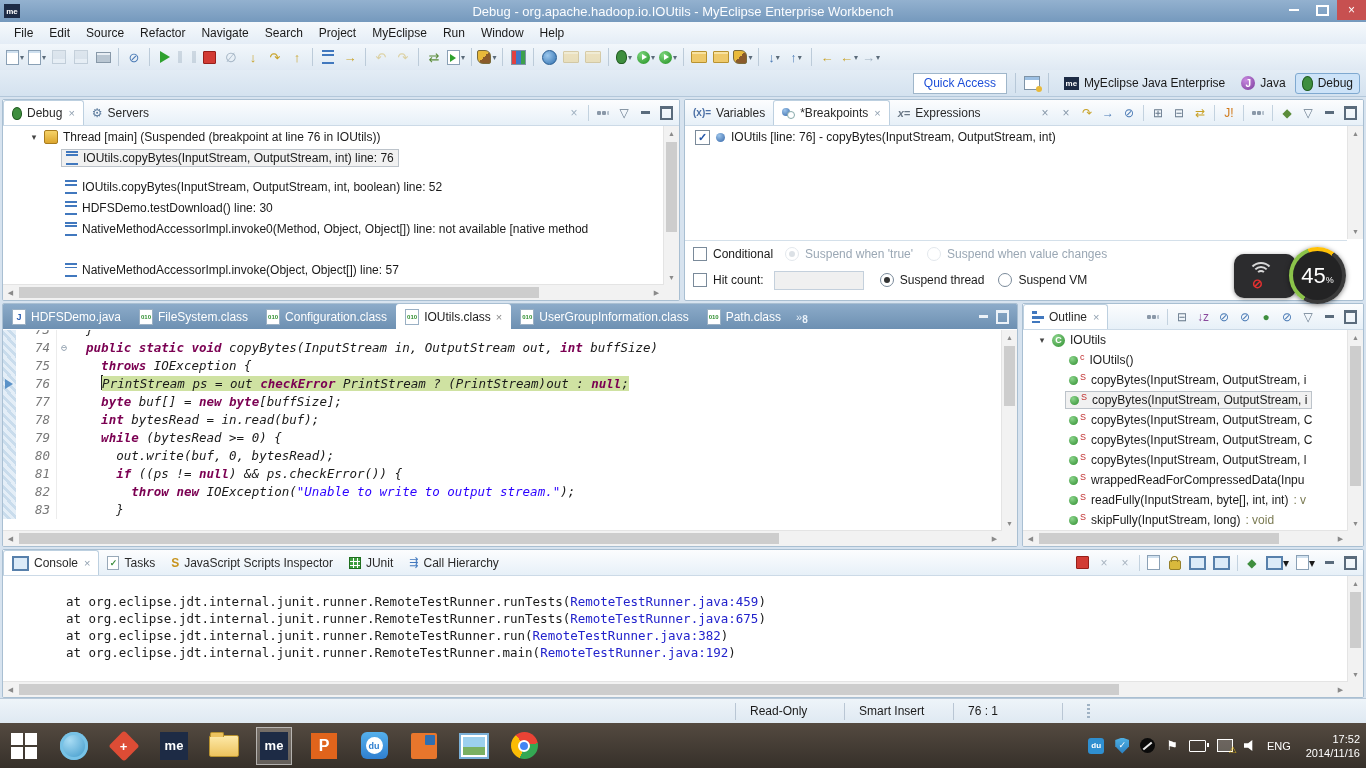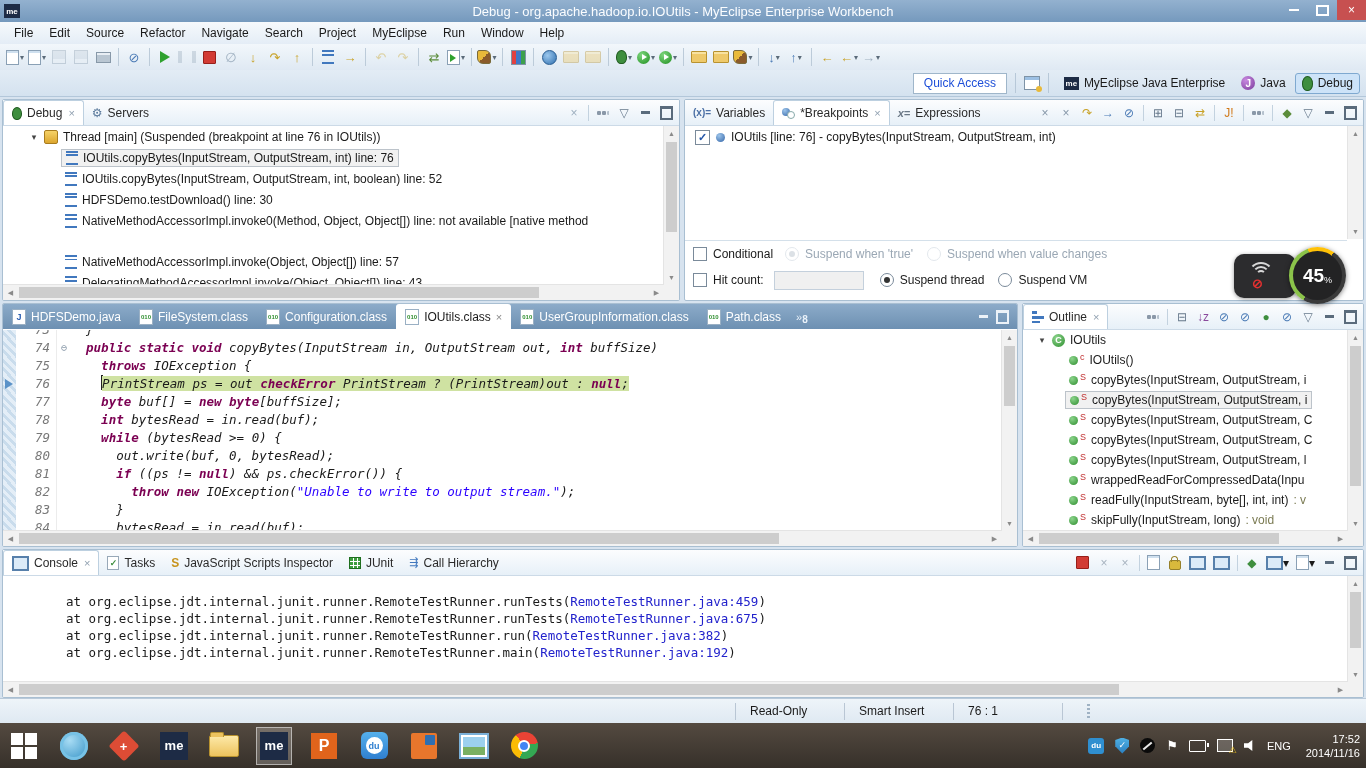--- a/index.html
+++ b/index.html
@@ -203,21 +203,21 @@
   .wifi{position:absolute;left:14px;top:8px;width:24px;height:14px;}
   .wifi span{position:absolute;border:2px solid #d8d8d8;border-bottom-color:transparent;border-left-color:transparent;border-right-color:transparent;border-radius:50%;}
   .wifi .w1{left:0;top:0;width:22px;height:22px;}
   .wifi .w2{left:4px;top:4px;width:14px;height:14px;}
   .wifi .w3{left:8px;top:8px;width:6px;height:6px;}
   .nosig{position:absolute;left:18px;top:22px;color:#e03030;font-size:13px;font-weight:bold;}
   .fl-circ{position:absolute;right:0;top:0;width:57px;height:57px;border-radius:50%;
     background:conic-gradient(from 210deg,#8bc34a 0 130deg,#ffc107 130deg 185deg,#3a3a3a 185deg 360deg);
     box-shadow:0 1px 5px rgba(0,0,0,.5);display:flex;align-items:center;justify-content:center;}
   .fl-inner{width:49px;height:49px;border-radius:50%;background:#232324;color:#fff;display:flex;align-items:center;justify-content:center;}
-  .fl-inner b{font-size:19px;font-weight:bold;}
+  .fl-inner b{font-size:22px;font-weight:normal;}
   .fl-inner i{font-style:normal;font-size:9px;margin-top:8px;}
 </style>
 </head>
 <body>
 
 <div id="screen">
 
   <div class="titlebar">
     <div class="appicon">me</div>
     <div class="title-text">Debug - org.apache.hadoop.io.IOUtils - MyEclipse Enterprise Workbench</div>
@@ -432,21 +432,21 @@
           <span class="twist">▾</span>
           <span class="ic-thread"></span>
           <span>Thread [main] (Suspended (breakpoint at line 76 in IOUtils))</span>
         </div>
         <div class="trow" style="padding-left: 62px;">
           <span class="selbox">
             <span class="ic-frame"></span>
             <span>IOUtils.copyBytes(InputStream, OutputStream, int) line: 76</span>
           </span>
         </div>
-        <div class="trow" style="padding-left: 62px;">
+        <div class="trow" style="padding-left: 62px; margin-top: 8px;">
           <span class="ic-frame"></span>
           <span>IOUtils.copyBytes(InputStream, OutputStream, int, boolean) line: 52</span>
         </div>
         <div class="trow" style="padding-left: 62px;">
           <span class="ic-frame"></span>
           <span>HDFSDemo.testDownload() line: 30</span>
         </div>
         <div class="trow" style="padding-left: 62px;">
           <span class="ic-frame"></span>
           <span>NativeMethodAccessorImpl.invoke0(Method, Object, Object[]) line: not available [native method</span>
@@ -615,21 +615,20 @@
           <div class="crow"><span class="ann"></span><span class="lnum">74</span><span class="fold">⊖</span><span class="ct"><span>  </span><span class="k">public</span><span> </span><span class="k">static</span><span> </span><span class="k">void</span><span> copyBytes(InputStream in, OutputStream out, </span><span class="k">int</span><span> buffSize)</span></span></div>
           <div class="crow"><span class="ann"></span><span class="lnum">75</span><span class="fold"></span><span class="ct"><span>    </span><span class="k">throws</span><span> IOException {</span></span></div>
           <div class="crow"><span class="ann"><span class="ipmark"></span></span><span class="lnum">76</span><span class="fold"></span><span class="ct"><span>    </span><span class="caret"></span><span class="hl"><span>PrintStream ps = out </span><span class="k">checkError</span><span> PrintStream ? (PrintStream)out : </span><span class="k">null</span><span>;</span></span></span></div>
           <div class="crow"><span class="ann"></span><span class="lnum">77</span><span class="fold"></span><span class="ct"><span>    </span><span class="k">byte</span><span> buf[] = </span><span class="k">new</span><span> </span><span class="k">byte</span><span>[buffSize];</span></span></div>
           <div class="crow"><span class="ann"></span><span class="lnum">78</span><span class="fold"></span><span class="ct"><span>    </span><span class="k">int</span><span> bytesRead = in.read(buf);</span></span></div>
           <div class="crow"><span class="ann"></span><span class="lnum">79</span><span class="fold"></span><span class="ct"><span>    </span><span class="k">while</span><span> (bytesRead &gt;= 0) {</span></span></div>
           <div class="crow"><span class="ann"></span><span class="lnum">80</span><span class="fold"></span><span class="ct"><span>      out.write(buf, 0, bytesRead);</span></span></div>
           <div class="crow"><span class="ann"></span><span class="lnum">81</span><span class="fold"></span><span class="ct"><span>      </span><span class="k">if</span><span> ((ps != </span><span class="k">null</span><span>) &amp;&amp; ps.checkError()) {</span></span></div>
           <div class="crow"><span class="ann"></span><span class="lnum">82</span><span class="fold"></span><span class="ct"><span>        </span><span class="k">throw</span><span> </span><span class="k">new</span><span> IOException(</span><span class="s">"Unable to write to output stream."</span><span>);</span></span></div>
           <div class="crow"><span class="ann"></span><span class="lnum">83</span><span class="fold"></span><span class="ct"><span>      }</span></span></div>
-          <div class="crow"><span class="ann"></span><span class="lnum">84</span><span class="fold"></span><span class="ct"><span>      bytesRead = in.read(buf);</span></span></div>
         </div>
     </div>
     <div class="sbv">
       <div class="sbtn" style="top:0;">▲</div>
         <div class="sbtn" style="bottom:0;">▼</div>
       <div class="thumb" style="top:16px;height:60px;"></div>
     </div>
     <div class="sbh">
       <div class="sbtn" style="left:0;">◀</div>
         <div class="sbtn" style="right:0;">▶</div>

